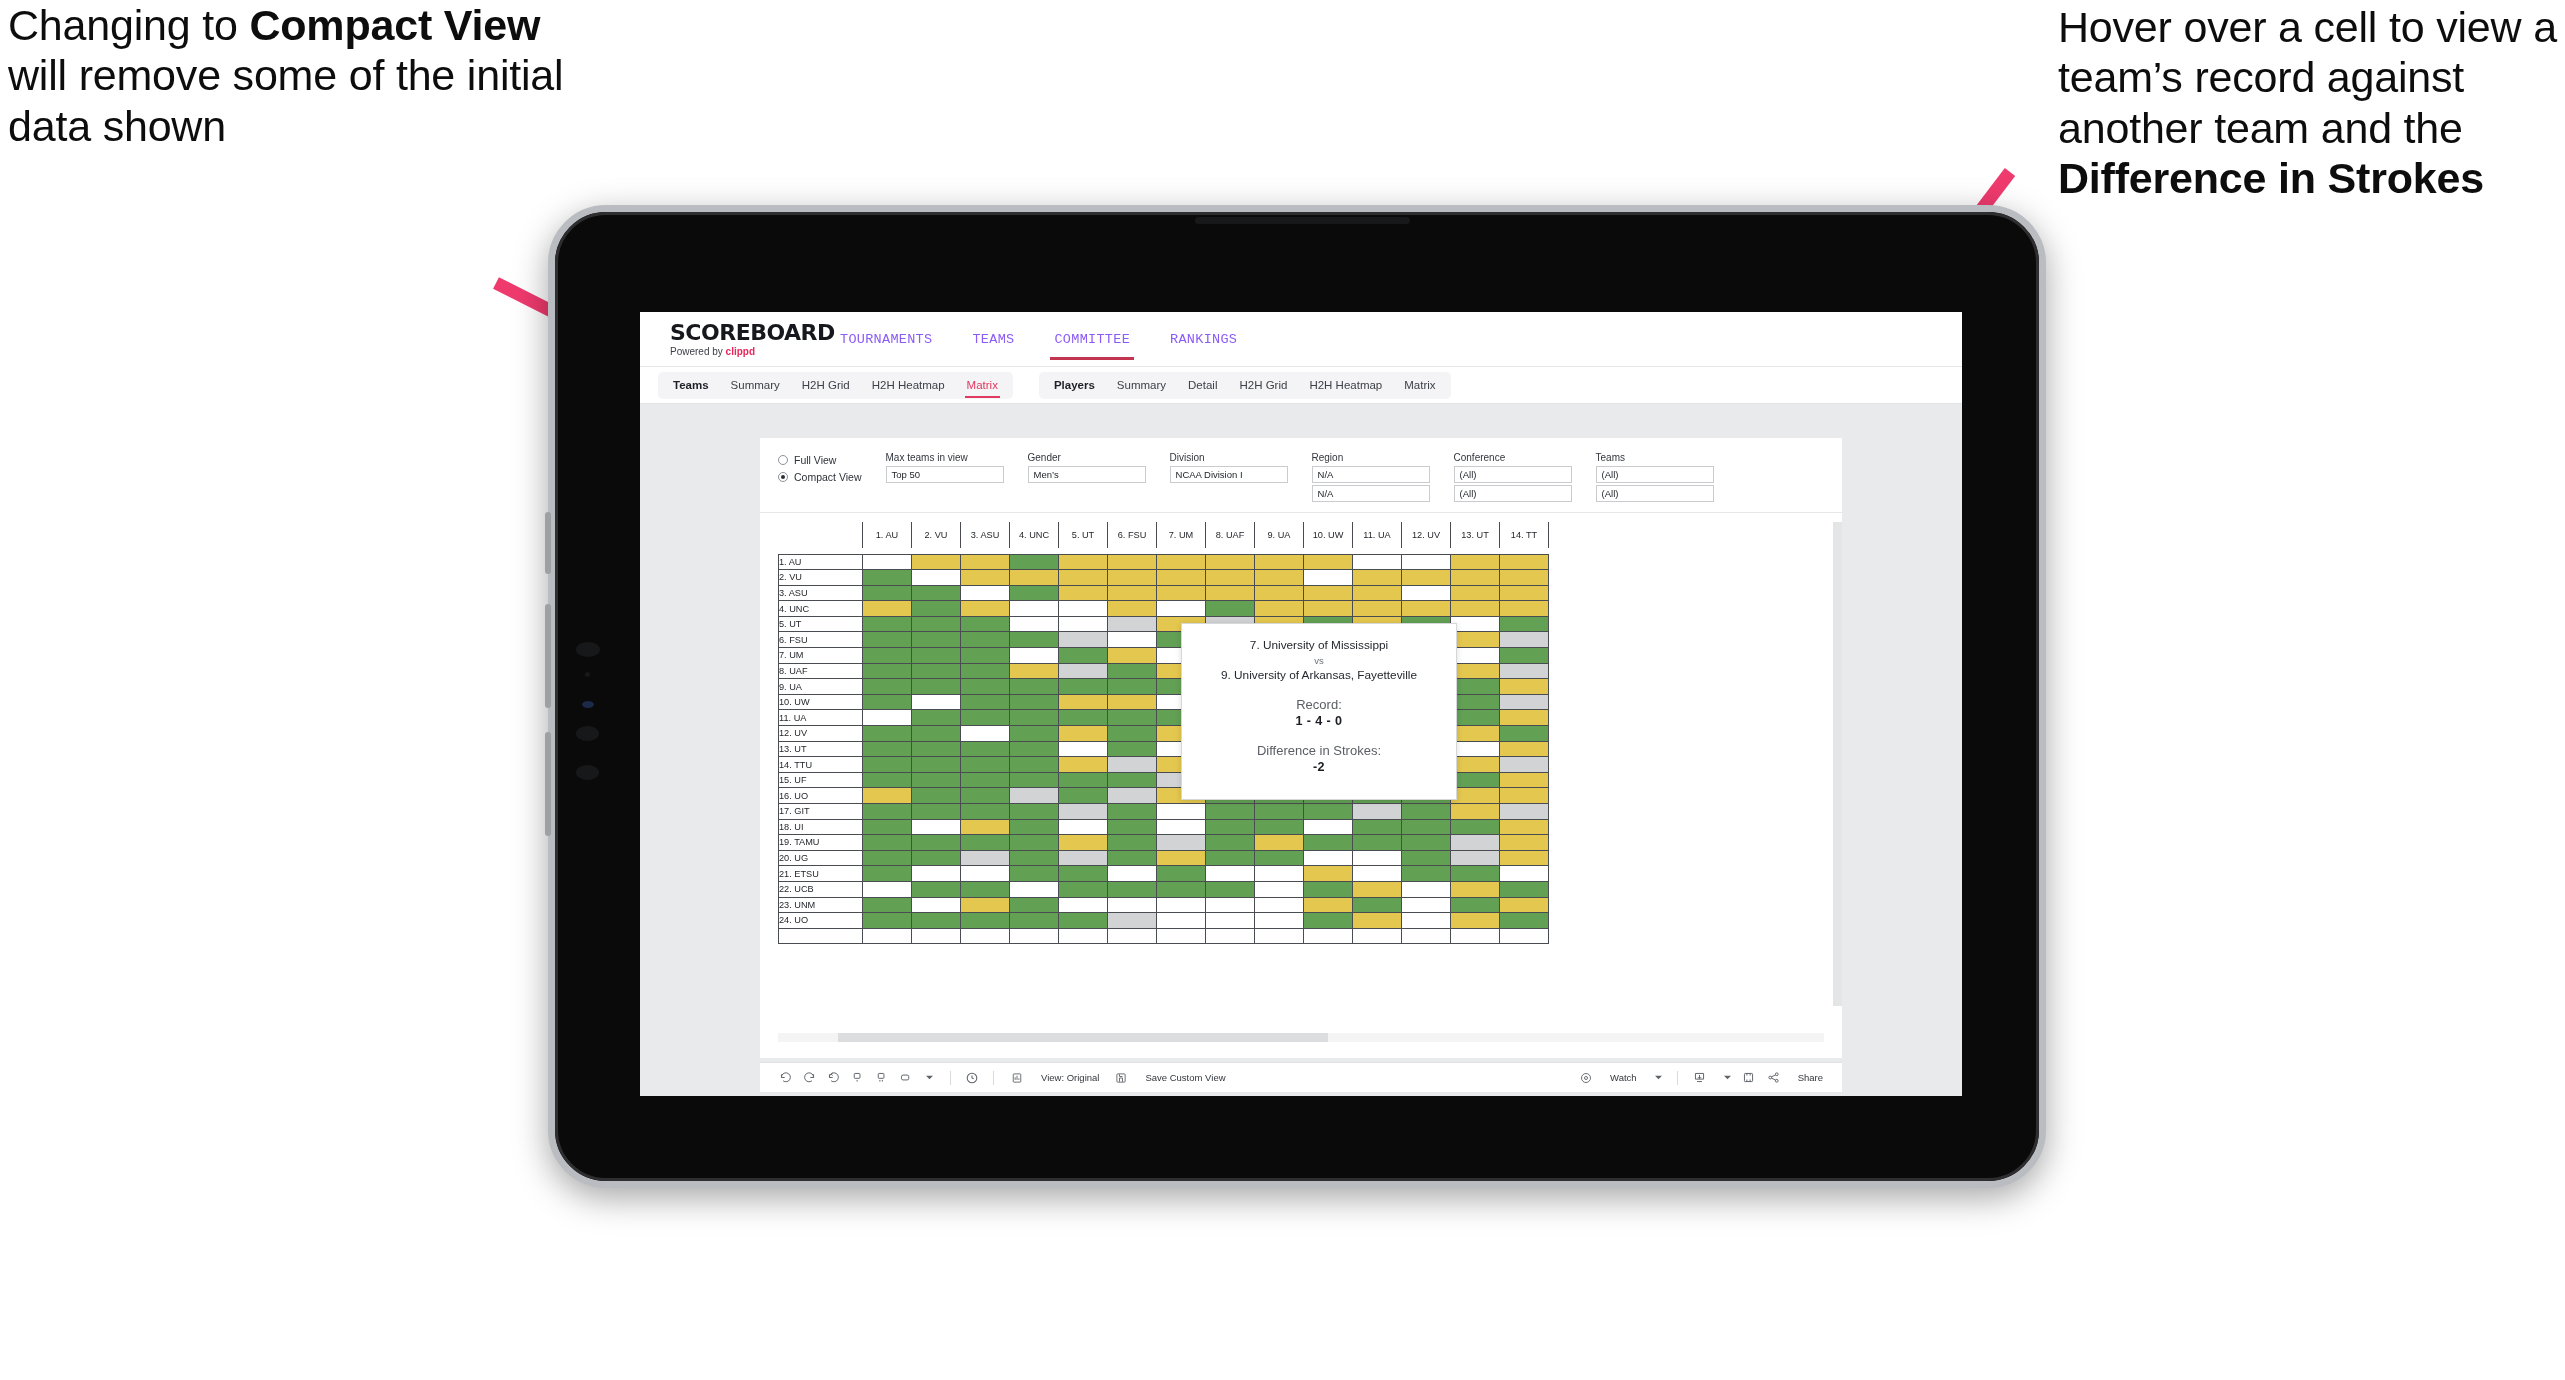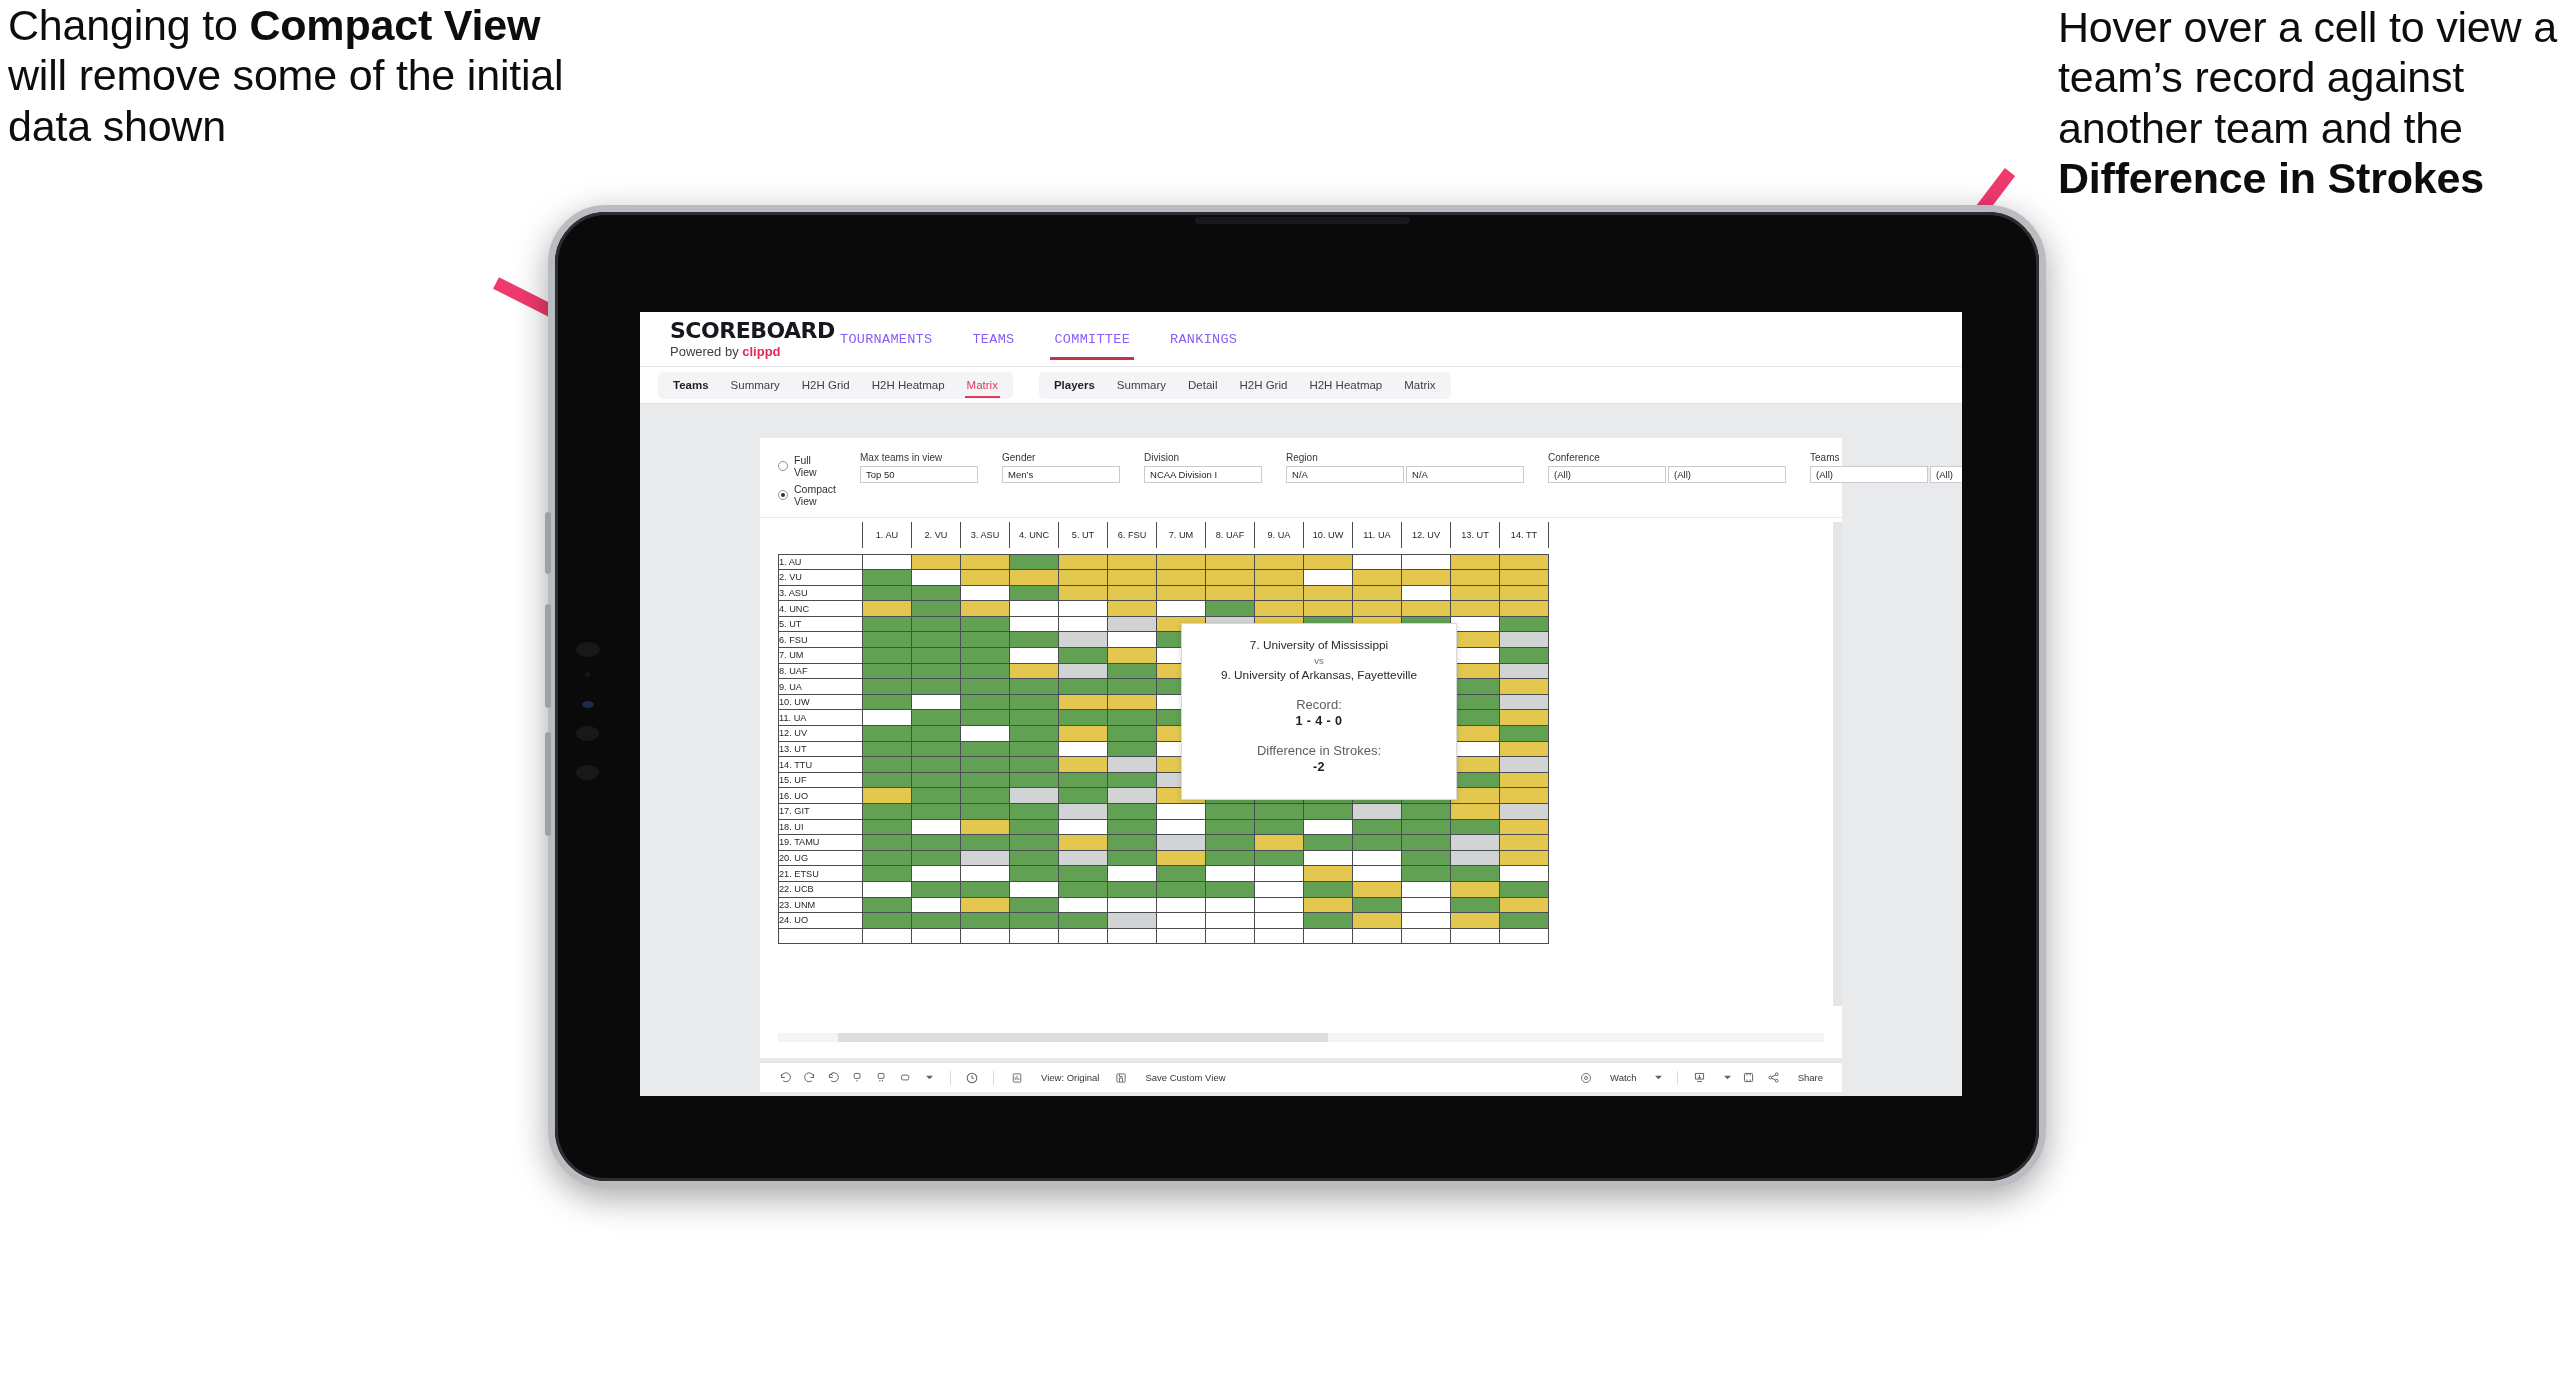--- a/index.html
+++ b/index.html
@@ -70,21 +70,21 @@
     border-bottom: 1px solid #e6e6e8;
     padding-left: 30px;
     position: relative;
   }
   #logo-block { width: 150px; }
   #logo-word {
     font-family: "DejaVu Sans", sans-serif;
     font-weight: 700; font-size: 22px; letter-spacing: -0.5px;
     color: #16181d; line-height: 1;
   }
-  #logo-sub { font-size: 13px; color: #3b3f46; margin-top: 2px; }
+  #logo-sub { font-size: 10px; color: #3b3f46; margin-top: 2px; }
   #logo-sub .brand { color: #e8275a; font-weight: 700; }
   .topnav-item {
     font-size: 13.5px; color: #8b5cf6; letter-spacing: .3px;
     padding: 16px 20px; height: 55px; display: flex; align-items: center;
     position: relative; cursor: pointer; font-family: Liberation Mono, monospace;
   }
   .topnav-item.active::after {
     content: ""; position: absolute; left: 16px; right: 16px; bottom: 7px;
     height: 2.5px; background: #c2344f;
   }
@@ -136,21 +136,21 @@
   .sel-box {
     width: 118px; height: 17px; border: 1px solid #c9cbcf; background: #fff;
     display: flex; align-items: center; font-size: 9.5px; color: #22262c;
     padding-left: 5px; position: relative; cursor: pointer;
   }
   .sel-box .caret {
     position: absolute; right: 4px; top: 50%; transform: translateY(-50%);
     width: 0; height: 0; border-left: 3px solid transparent; border-right: 3px solid transparent;
     border-top: 4px solid #5d6views; border-top-color: #5d6168;
   }
-  .stack { display: flex; flex-direction: row; gap: 2px; }
+  .stack { display: flex; flex-direction: column; gap: 2px; }
 
   
   #matrix-wrap { position: absolute; left: 18px; right: 10px; top: 84px; bottom: 34px; overflow: hidden; }
   table.mx { border-collapse: collapse; table-layout: fixed; }
   table.mx th, table.mx td { border: 1px solid #494c50; padding: 0; }
   table.mx .corner { border: none; }
   table.mx th.colh {
     width: 49px; height: 26px; font-size: 9.2px; font-weight: 400; color: #1d2025;
     background: #fff; border-top: none; text-align: center;
     border-left: 1px solid #494c50; border-right: 1px solid #494c50; border-bottom: none;

